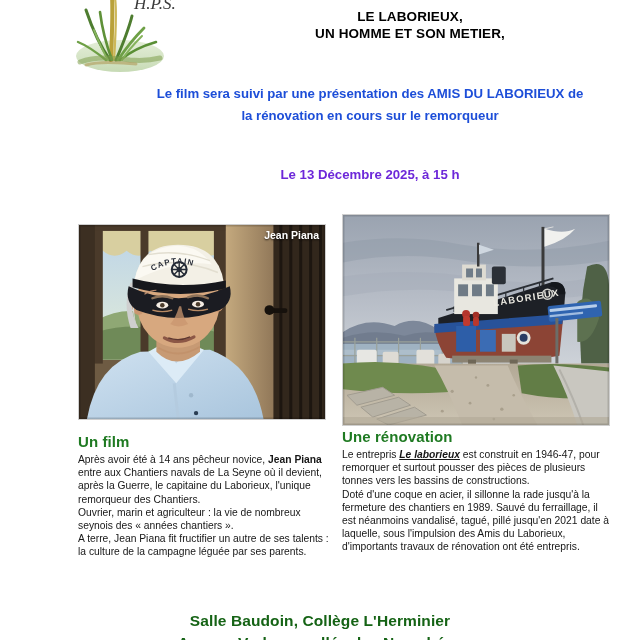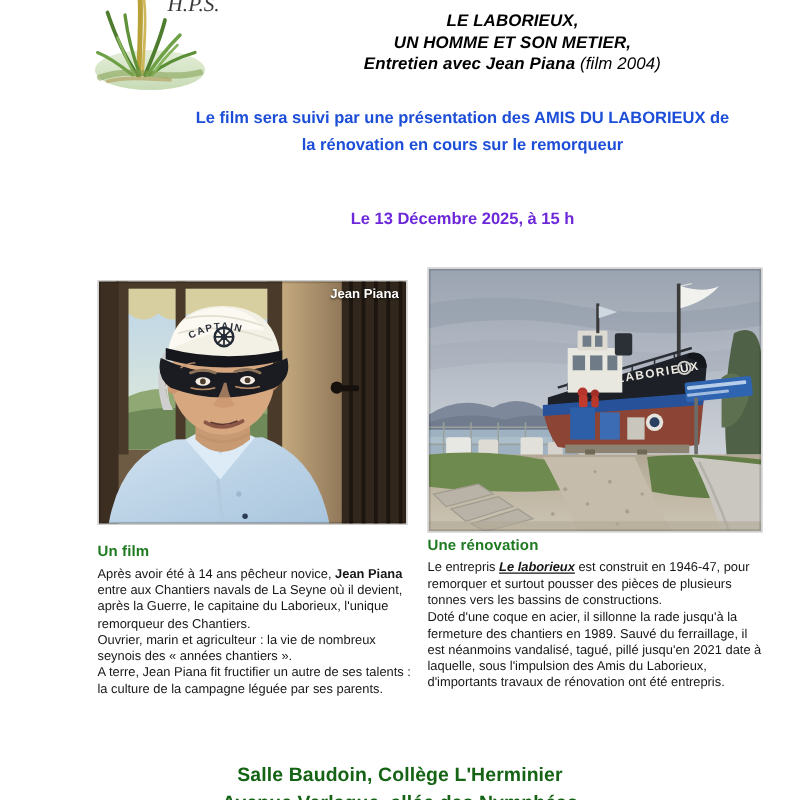--- a/index.html
+++ b/index.html
@@ -34,21 +34,20 @@
     width: 440px;
     text-align: center;
   }
   .title-line {
     font-weight: bold;
     font-size: 13.5px;
     line-height: 17px;
     letter-spacing: 0.1px;
     color: #000;
     white-space: nowrap;
-    font-style: italic;
   }
   .title-line .normal {
     font-weight: normal;
   }
 
   
   .subtitle {
     position: absolute;
     left: 150px;
     top: 83px;
@@ -112,21 +111,21 @@
     font-size: 10.3px;
     line-height: 13.2px;
     color: #161616;
   }
   .col-left  { left: 78px;  top: 432px; width: 252px; }
   .col-right { left: 342px; top: 427px; width: 268px; }
 
   .col-heading {
     color: #1f7a22;
     font-weight: bold;
-    font-size: 12px;
+    font-size: 15px;
     line-height: 19px;
     margin: 0 0 2px 0;
     letter-spacing: .1px;
   }
   .col p {
     margin: 0;
   }
   .col .para + .para { margin-top: 0px; }
   .b { font-weight: bold; }
   .i { font-style: italic; font-weight: bold; text-decoration: underline; }
@@ -174,21 +173,20 @@
     <path d="M8 68 C24 62 42 64 58 66 C70 67 80 66 88 64" stroke="#7f9e4f" stroke-width="5" fill="none" stroke-linecap="round" opacity=".55"></path>
     <path d="M14 71 C30 67 48 69 64 70" stroke="#a98b44" stroke-width="3" fill="none" stroke-linecap="round" opacity=".5"></path>
 
     <text x="62" y="15" font-family="'Liberation Serif', serif" font-size="17" font-style="italic" fill="#3a3a3a">H.P.S.</text>
   </svg>
 </div>
 
 <div class="title-block">
   <div class="title-line">LE LABORIEUX,</div>
   <div class="title-line">UN HOMME ET SON METIER,</div>
-  <div class="title-line"><span>Entretien avec Jean Piana</span><span class="normal"> (film 2004)</span></div>
 </div>
 
 <div class="subtitle">Le film sera suivi par une présentation des AMIS DU LABORIEUX de la rénovation en cours sur le remorqueur</div>
 
 <div class="date-line">Le 13 Décembre 2025, à 15 h</div>
 
 <div class="photo photo-left">
   <svg viewBox="0 0 248 196" preserveAspectRatio="none" xmlns="http://www.w3.org/2000/svg">
     <defs>
       <linearGradient id="skyL" x1="0" y1="0" x2="0" y2="1">

